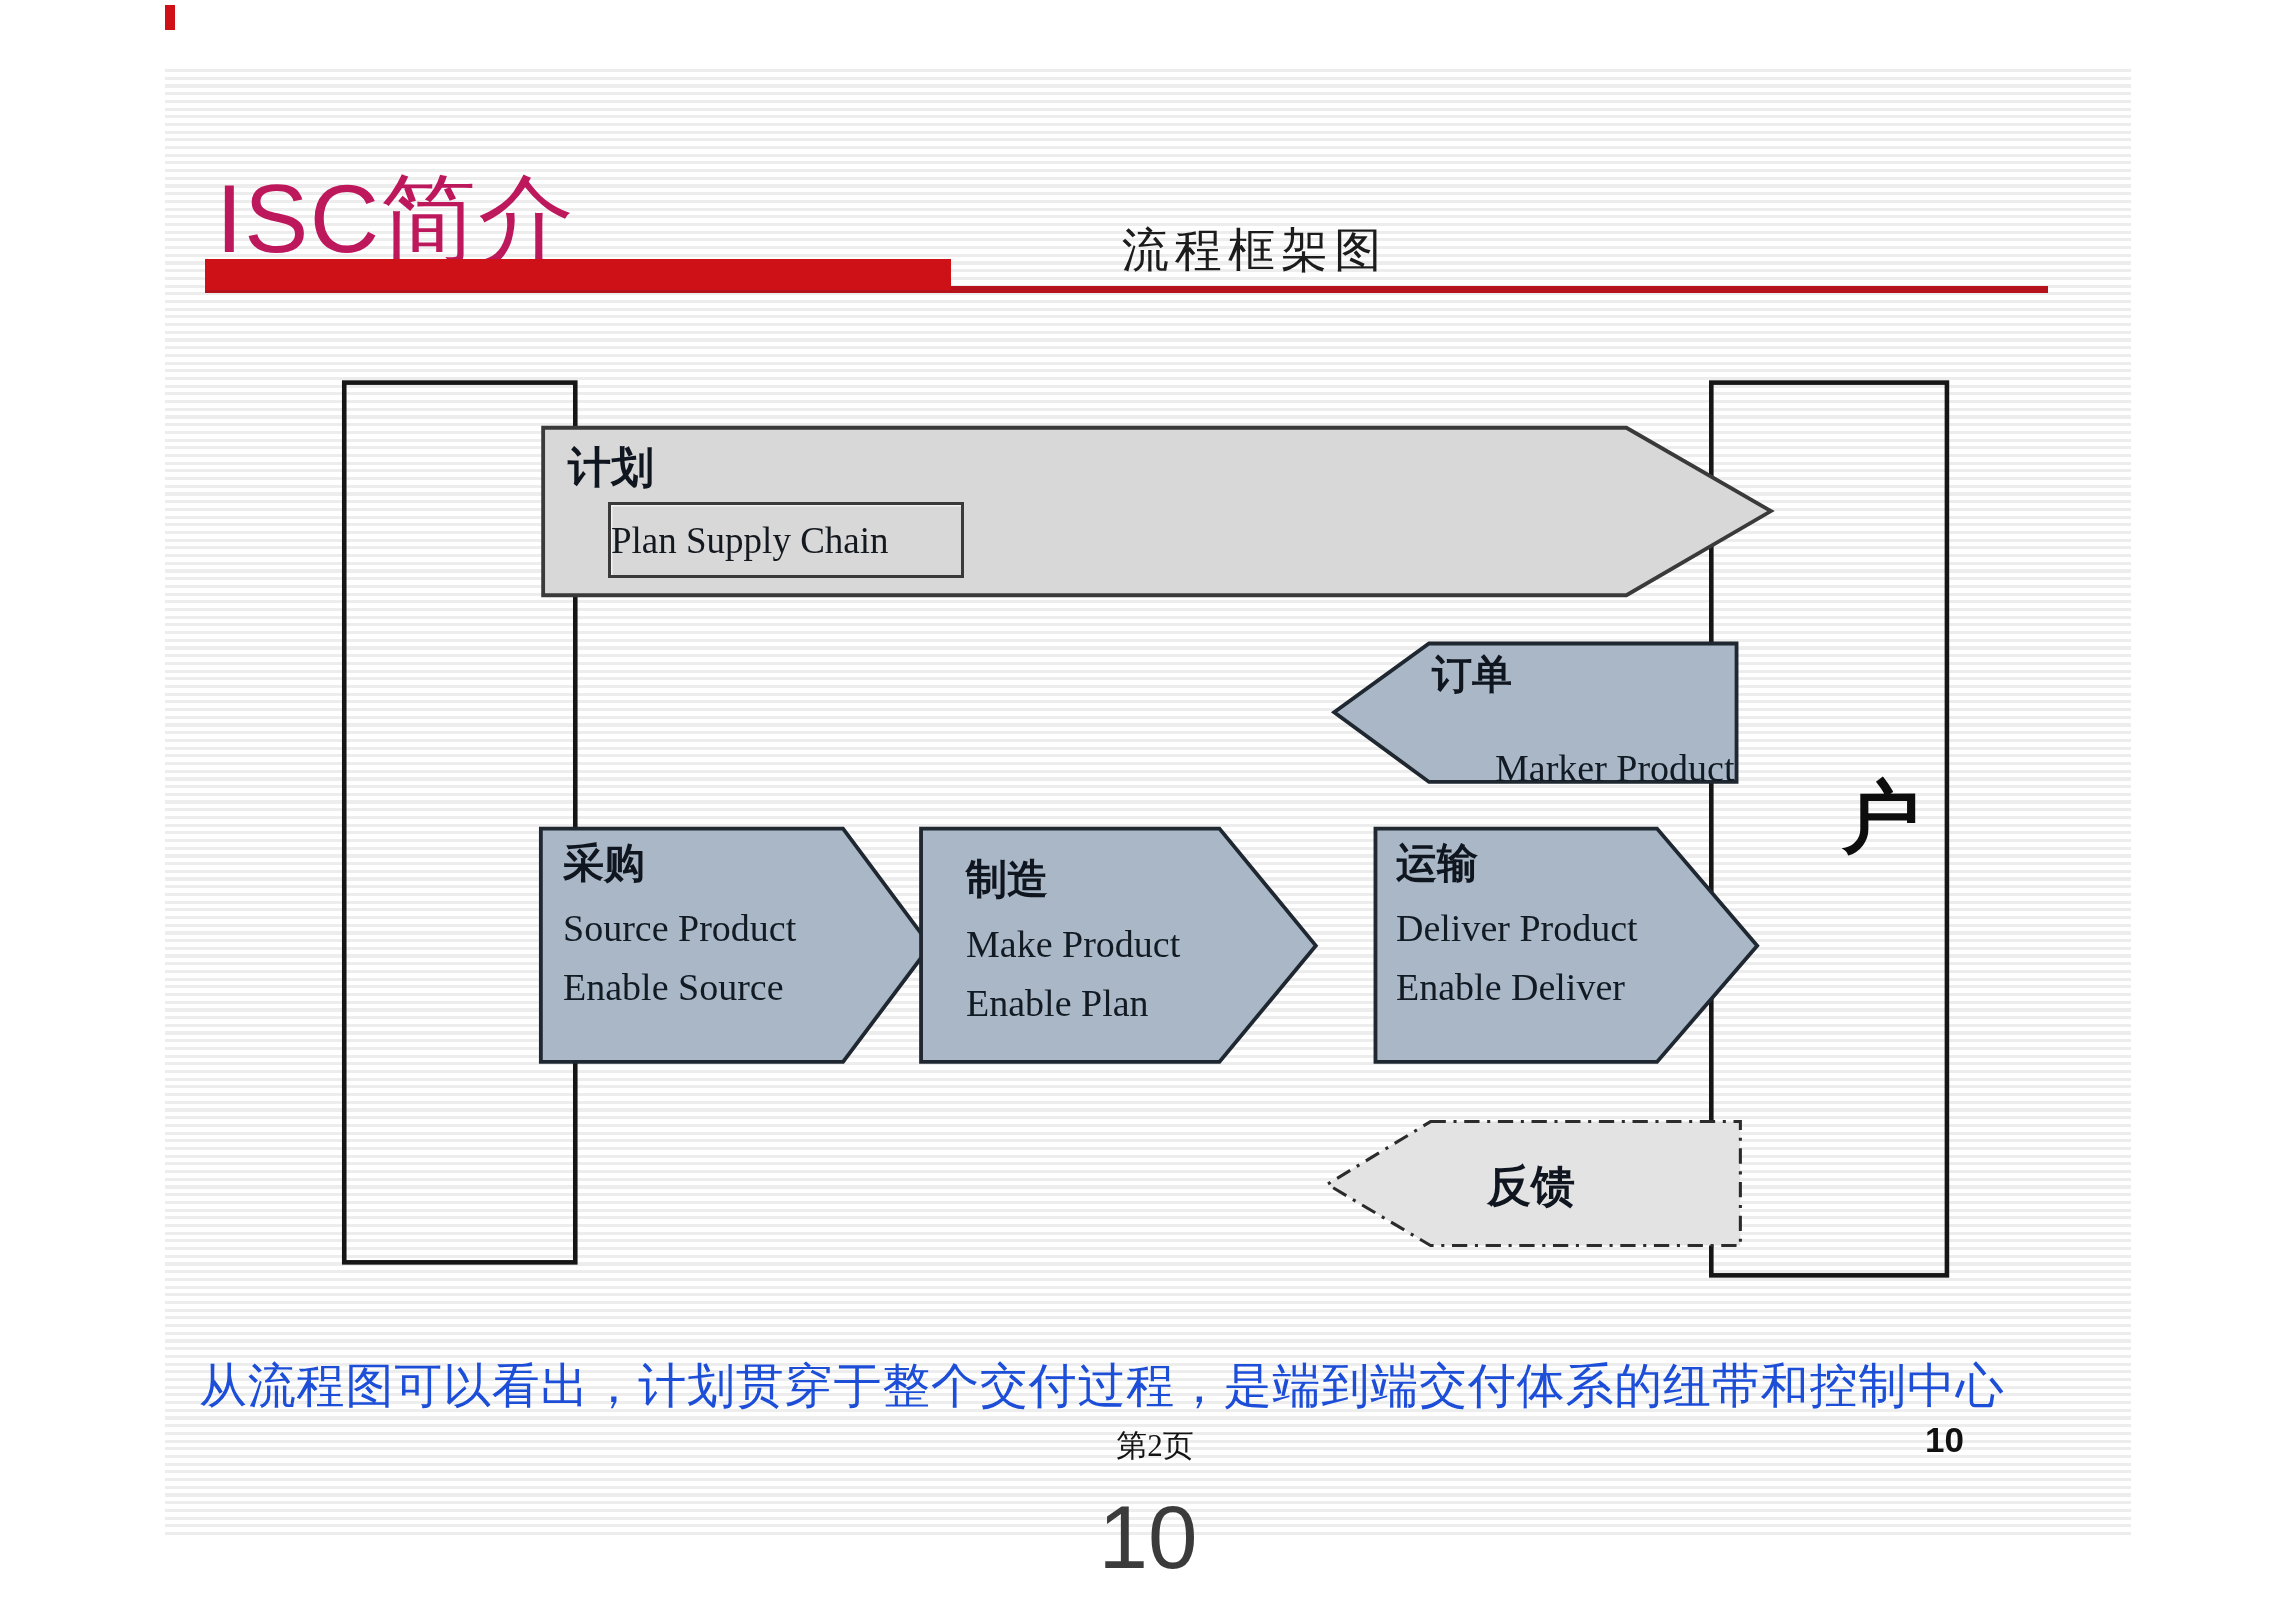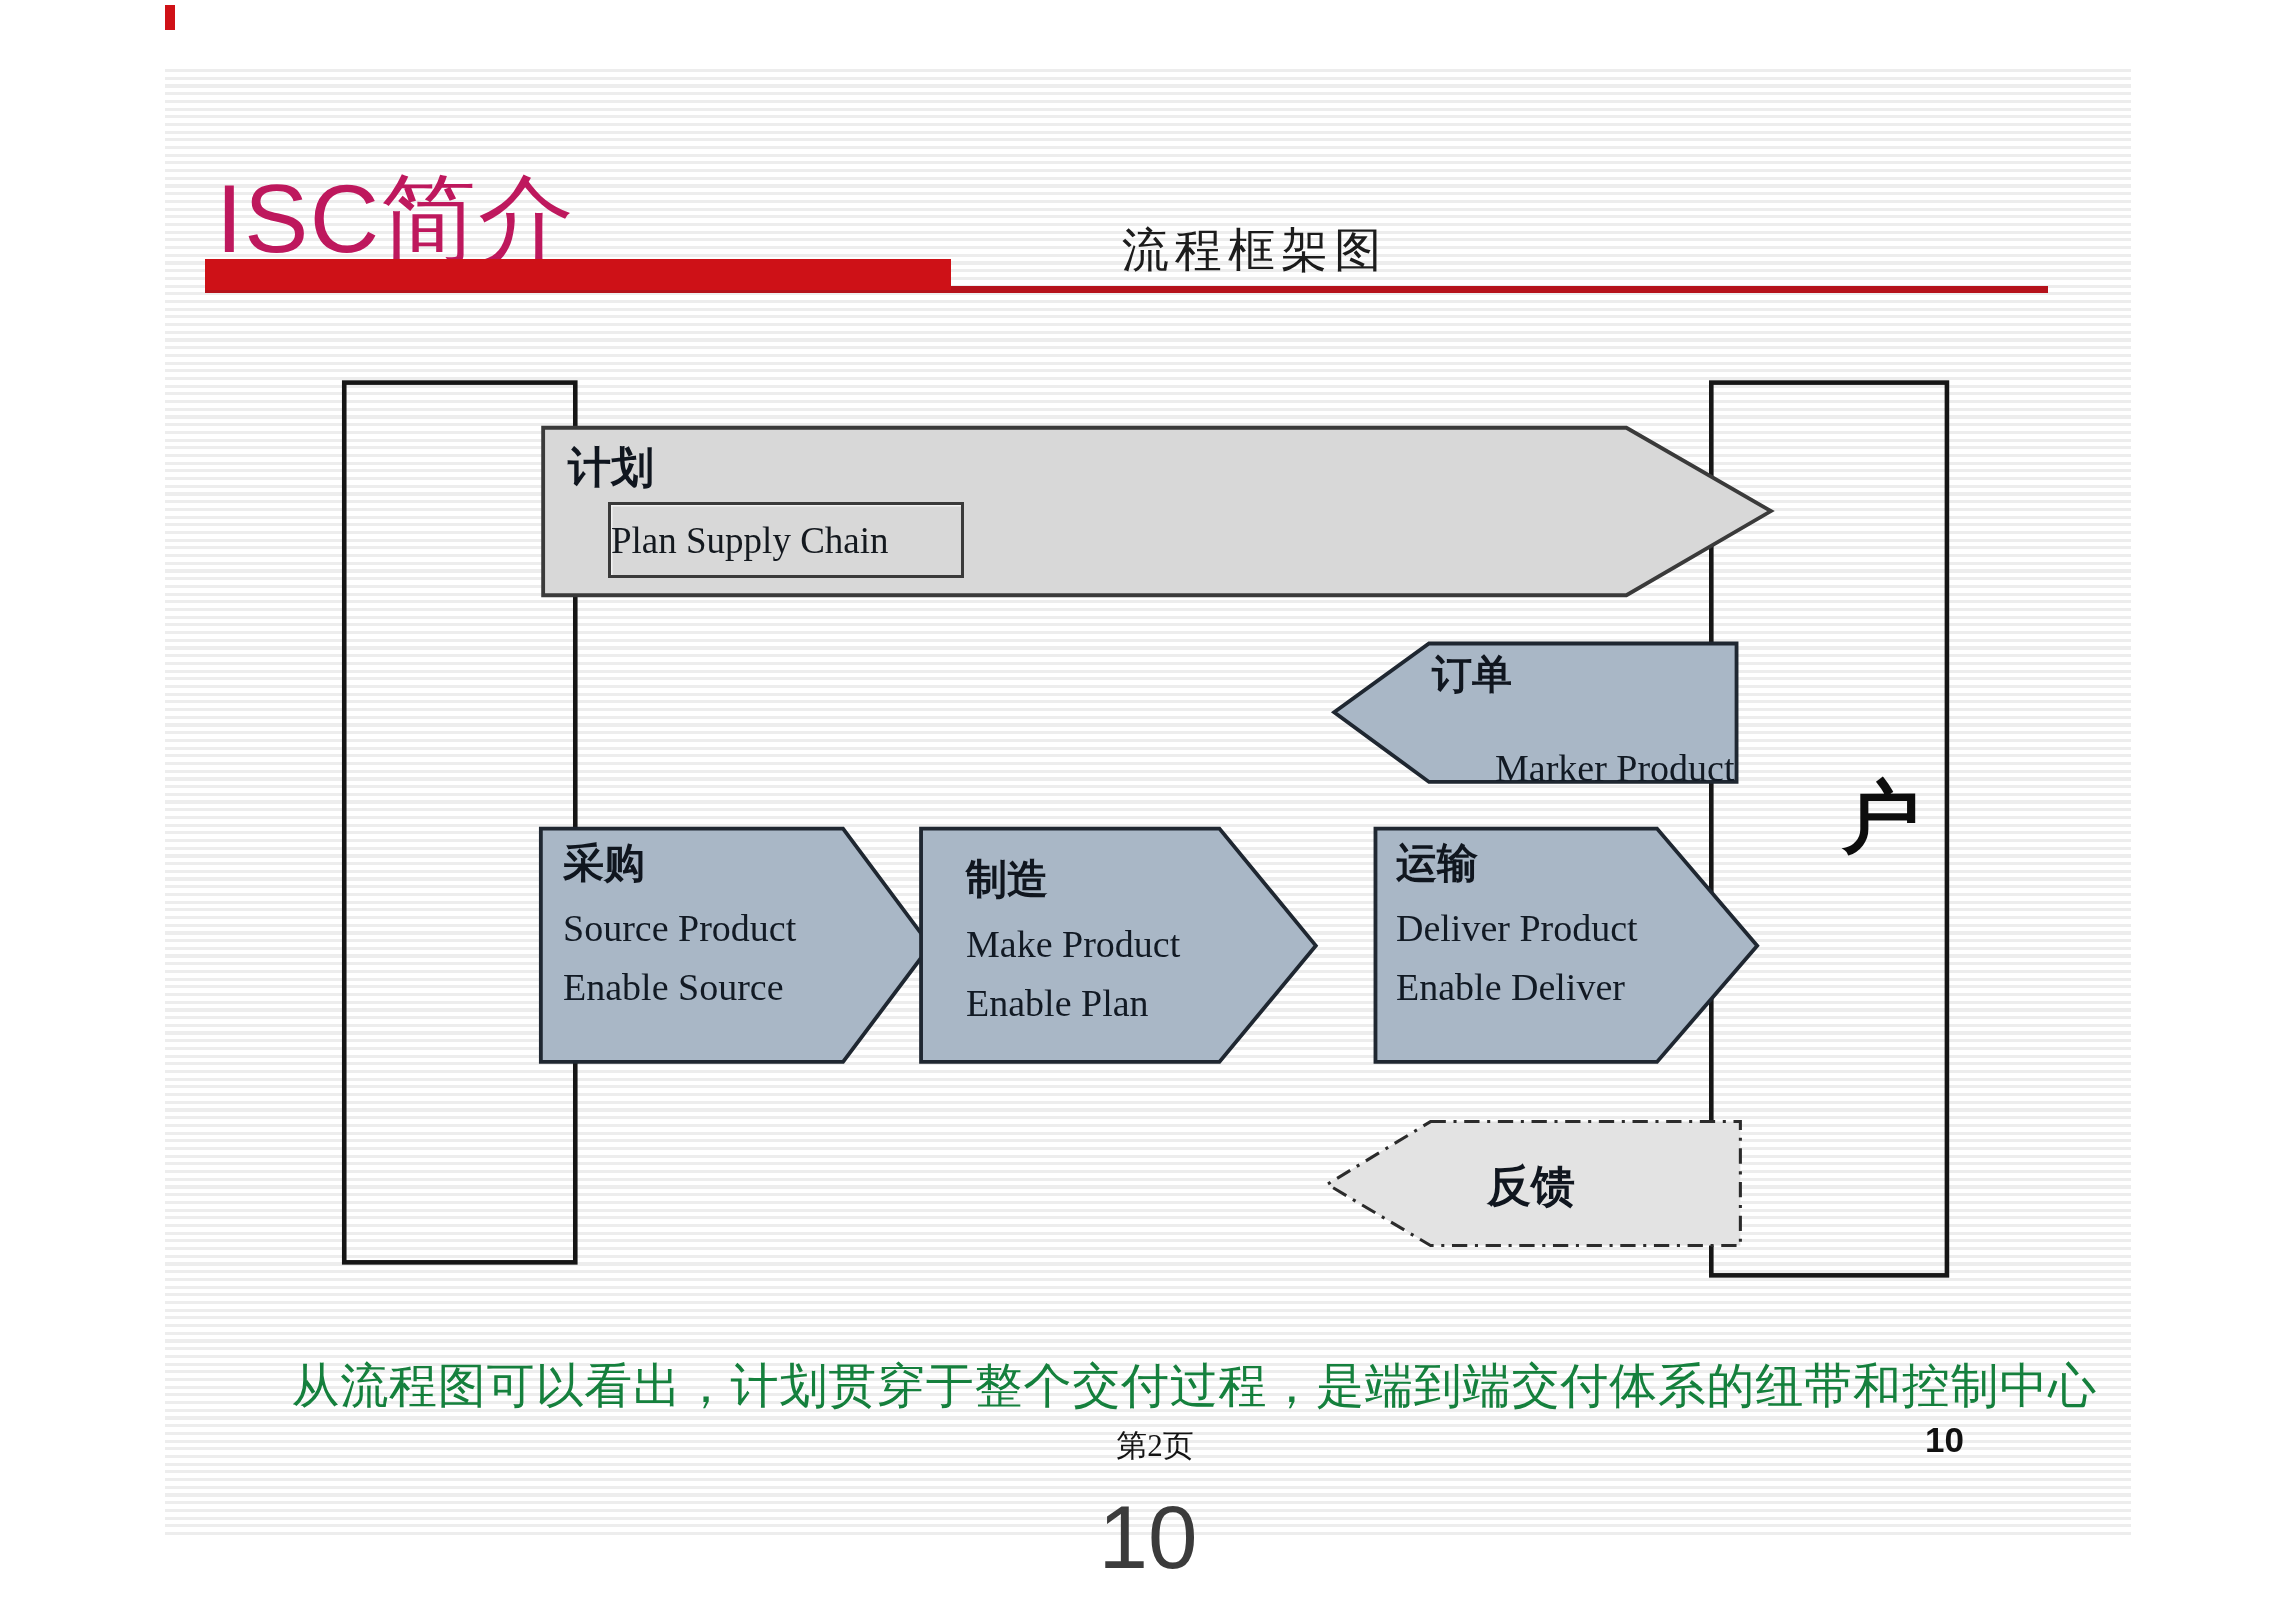--- a/index.html
+++ b/index.html
@@ -58,21 +58,21 @@
     font-weight:700;color:#0d0d0d;font-size:80px;line-height:119px;
     text-align:center;word-break:break-all;
   }
   .customer-label{
     left:1835px;top:774px;width:92px;
     font-weight:700;color:#0d0d0d;font-size:78px;line-height:88px;text-align:center;
   }
   
   .caption{
     left:199px;top:1356px;width:1898px;height:61px;
-    font-size:48px;line-height:60px;color:#15803d;text-align:right;
+    font-size:48px;line-height:60px;color:#1d4ed8;text-align:left;
     letter-spacing:0.8px;white-space:nowrap;
   }
   .footer-page{left:1071px;top:1425px;width:168px;text-align:center;font-size:31px;color:#141414;}
   .footer-num{left:1925px;top:1420px;width:92px;text-align:left;font-family:"Liberation Sans", sans-serif;font-size:35px;font-weight:600;color:#111111;}
   .big-num{
     left:1056px;top:1491px;width:184px;text-align:center;
     font-family:"Liberation Sans", sans-serif;font-size:89px;line-height:92px;color:#3b3b3b;
   }
 </style>
 </head>

